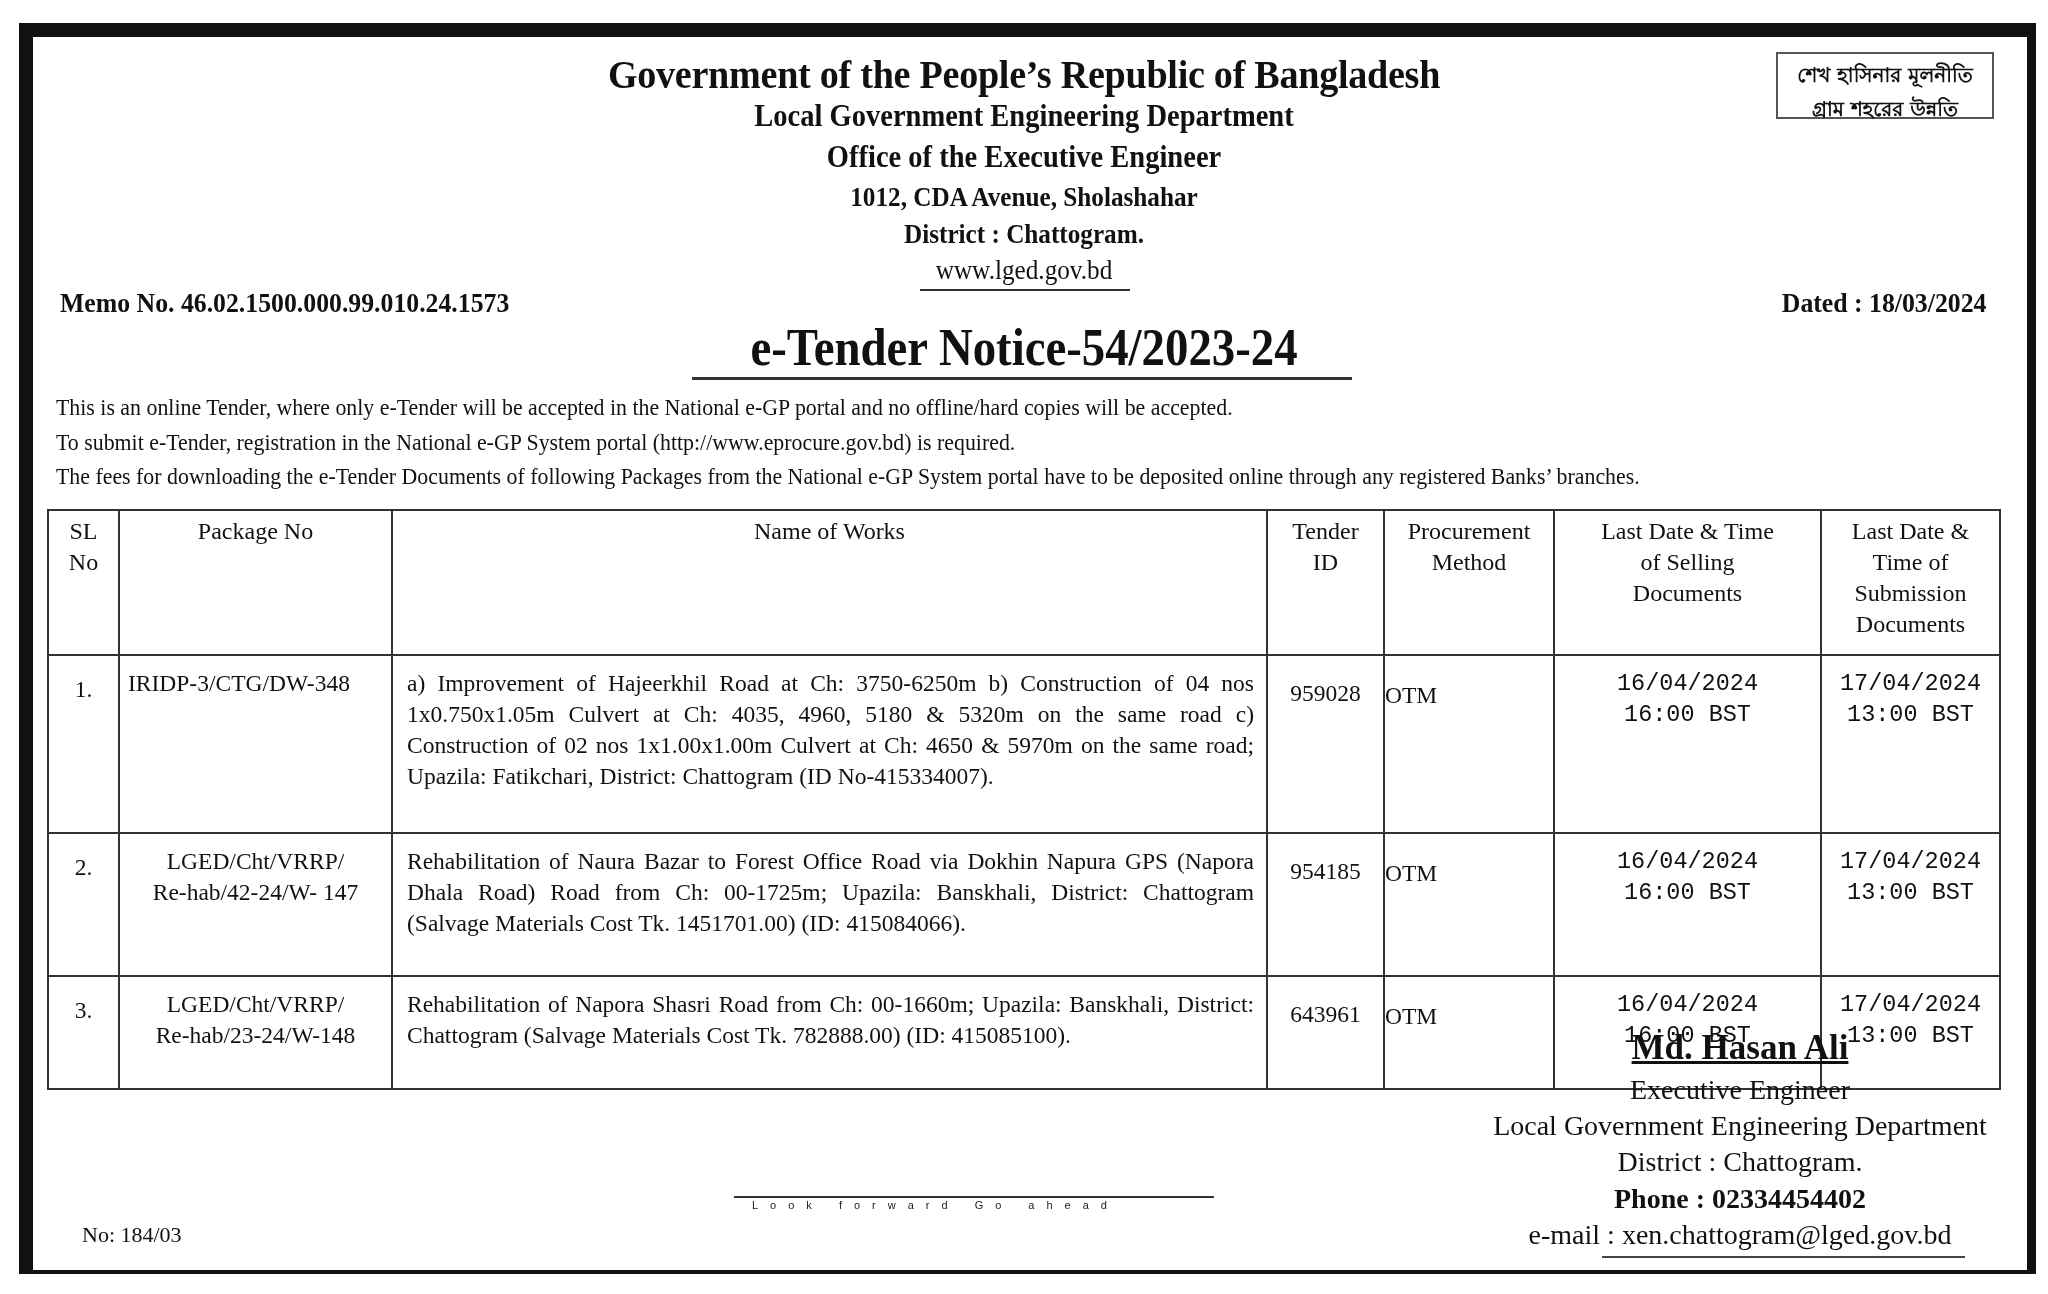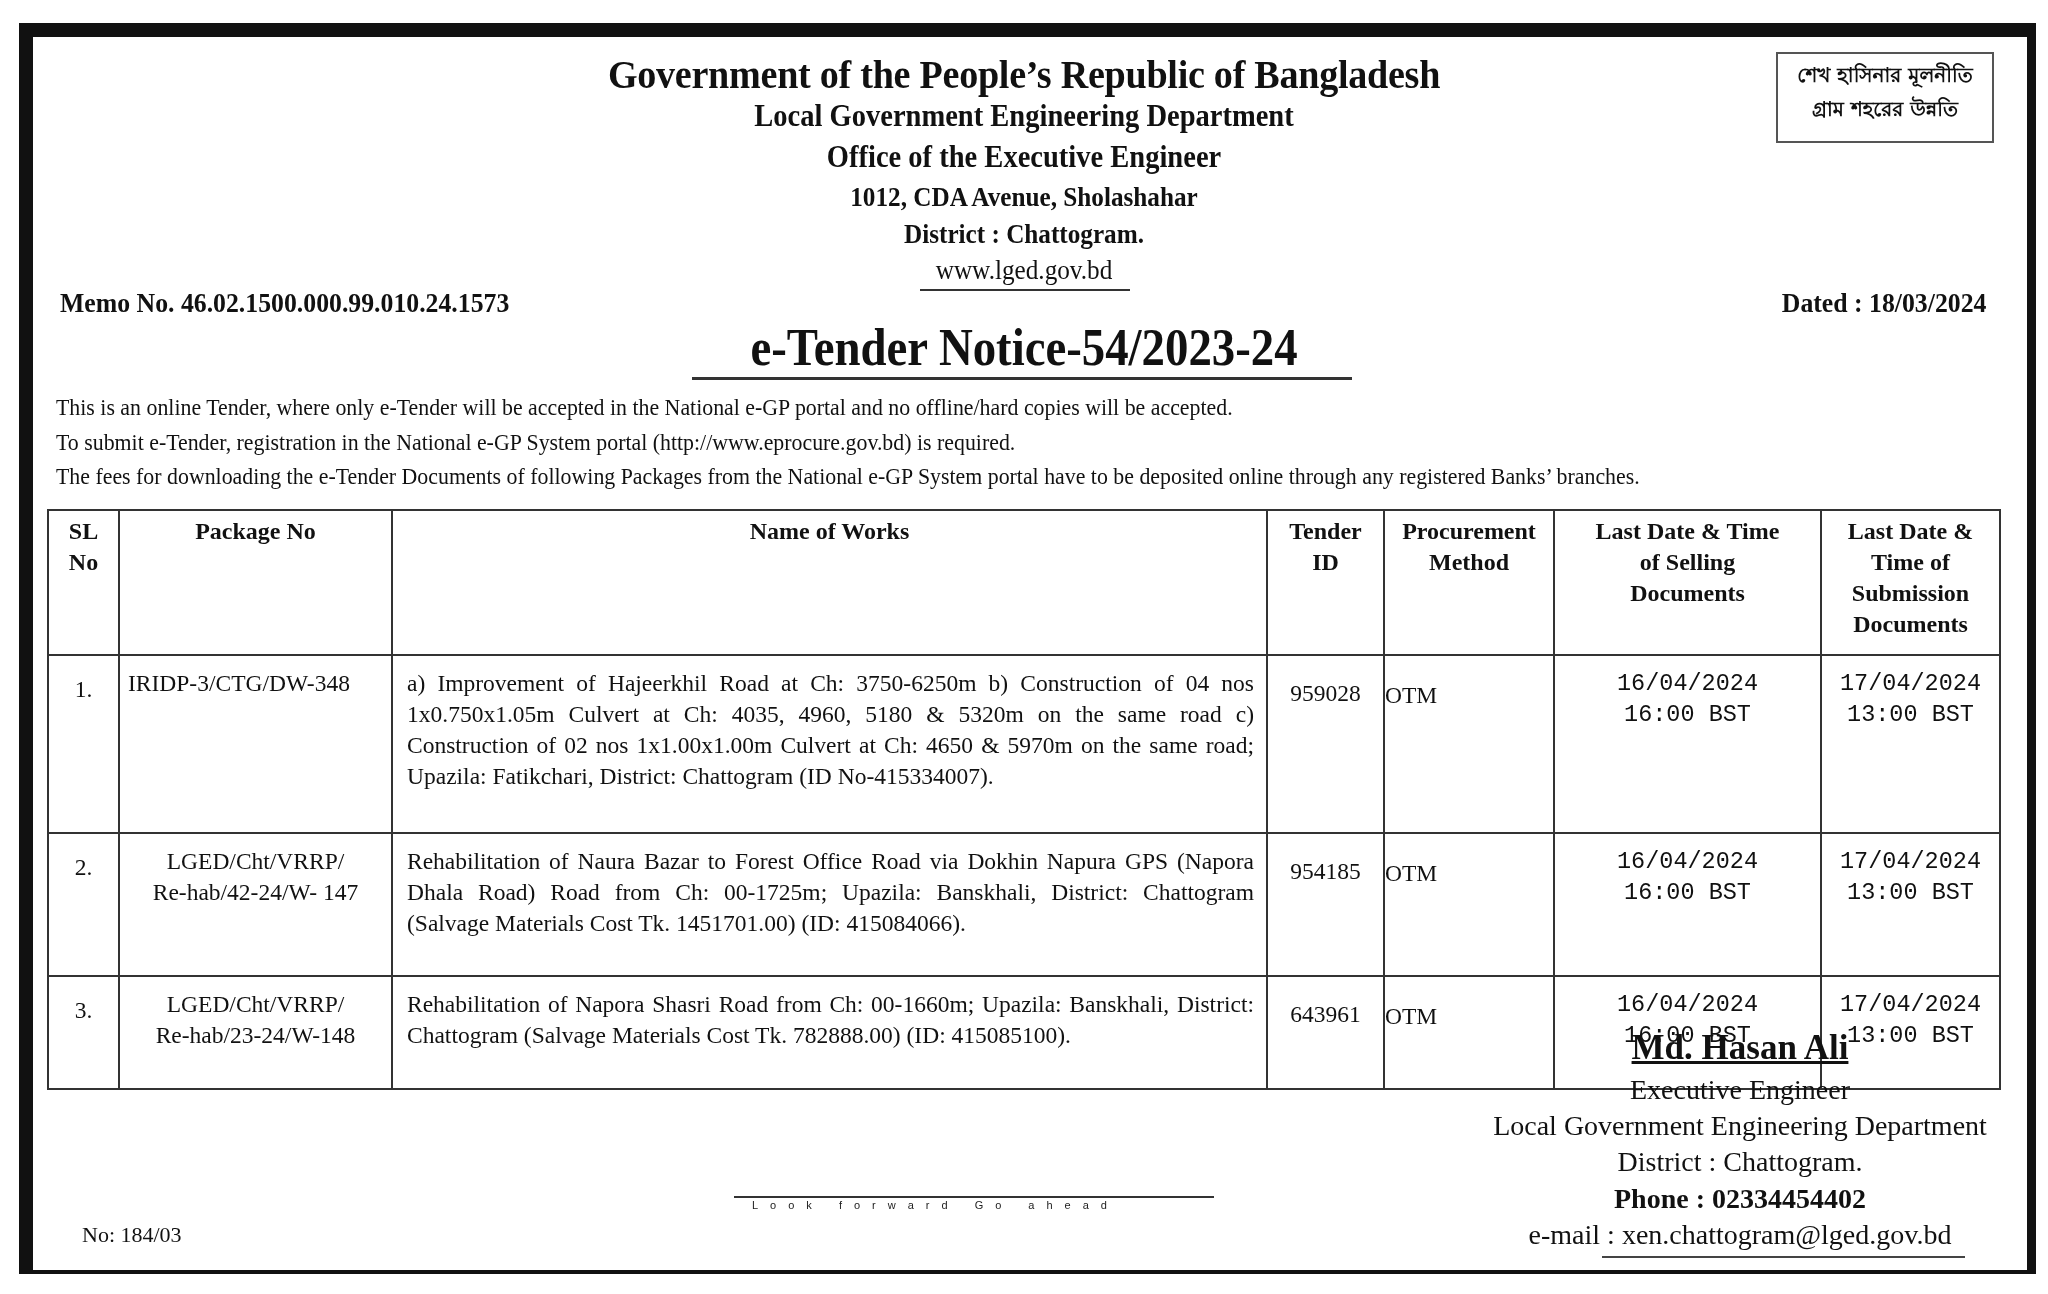--- a/index.html
+++ b/index.html
@@ -11,36 +11,36 @@
   .abs { position: absolute; white-space: nowrap; }
   .center-col { position: absolute; left: 0; width: 2048px; text-align: center; }
   .h1 { top: 50px; font-size: 41px; font-weight: bold; letter-spacing: -0.3px; transform: scaleX(0.93); }
   .h2 { top: 98px; font-size: 31px; font-weight: bold; transform: scaleX(0.92); }
   .h3 { top: 139px; font-size: 31px; font-weight: bold; transform: scaleX(0.92); }
   .h4 { top: 181px; font-size: 28px; font-weight: bold; transform: scaleX(0.9); }
   .h5 { top: 218px; font-size: 28px; font-weight: bold; transform: scaleX(0.9); }
   .h6 { top: 254px; font-size: 28px; transform: scaleX(0.9); }
   .web-underline { position: absolute; left: 920px; width: 210px; top: 289px; height: 2px; background: #333; }
 
-  .slogan { position: absolute; left: 1776px; top: 52px; width: 218px; height: 91px;
+  .slogan { position: absolute; left: 1776px; top: 52px; width: 218px; height: 67px;
             border: 2px solid #555; box-sizing: border-box; text-align: center;
             font-family: "DejaVu Sans", sans-serif; font-weight: bold; font-size: 20px; line-height: 34px; padding-top: 4px; }
 
   .memo { left: 60px; top: 287px; font-size: 28px; font-weight: bold; transform-origin: left; transform: scaleX(0.92); }
   .dated { right: 62px; top: 287px; font-size: 28px; font-weight: bold; transform-origin: right; transform: scaleX(0.92); }
 
   .title { top: 318px; font-size: 52px; font-weight: bold; transform: scaleX(0.9); }
   .title-underline { position: absolute; left: 692px; width: 660px; top: 377px; height: 3px; background: #333; }
 
   .para { left: 56px; font-size: 23.5px; transform-origin: left; transform: scaleX(0.93); }
   .p1 { top: 394px; } .p2 { top: 429px; } .p3 { top: 463px; }
 
   table.tender { position: absolute; left: 47px; top: 509px; width: 1954px; border-collapse: collapse; table-layout: fixed; }
   table.tender th, table.tender td { border: 2px solid #333; vertical-align: top; padding: 0; }
-  table.tender th { font-weight: bold; font-size: 24px; line-height: 31px; text-align: center; padding-top: 5px; height: 138px; }
+  table.tender th { font-weight: normal; font-size: 24px; line-height: 31px; text-align: center; padding-top: 5px; height: 138px; }
   table.tender td { font-size: 23.5px; line-height: 31px; }
   .c-sl { width: 71px; } .c-pkg { width: 273px; } .c-name { width: 875px; }
   .c-id { width: 117px; } .c-proc { width: 170px; } .c-sell { width: 267px; } .c-sub { width: 179px; }
   .r1 td { height: 152px; } .r2 td { height: 117px; } .r3 td { height: 87px; }
   .cell-sl { text-align: center; padding-top: 18px !important; }
   .cell-pkg { text-align: center; padding-top: 12px !important; }
   .cell-pkg.left { text-align: left; padding-left: 8px !important; }
   .cell-name { text-align: justify; padding: 12px 12px 0 14px !important; }
   .cell-id { text-align: center; padding-top: 22px !important; }
   .cell-proc { padding-top: 24px !important; }

